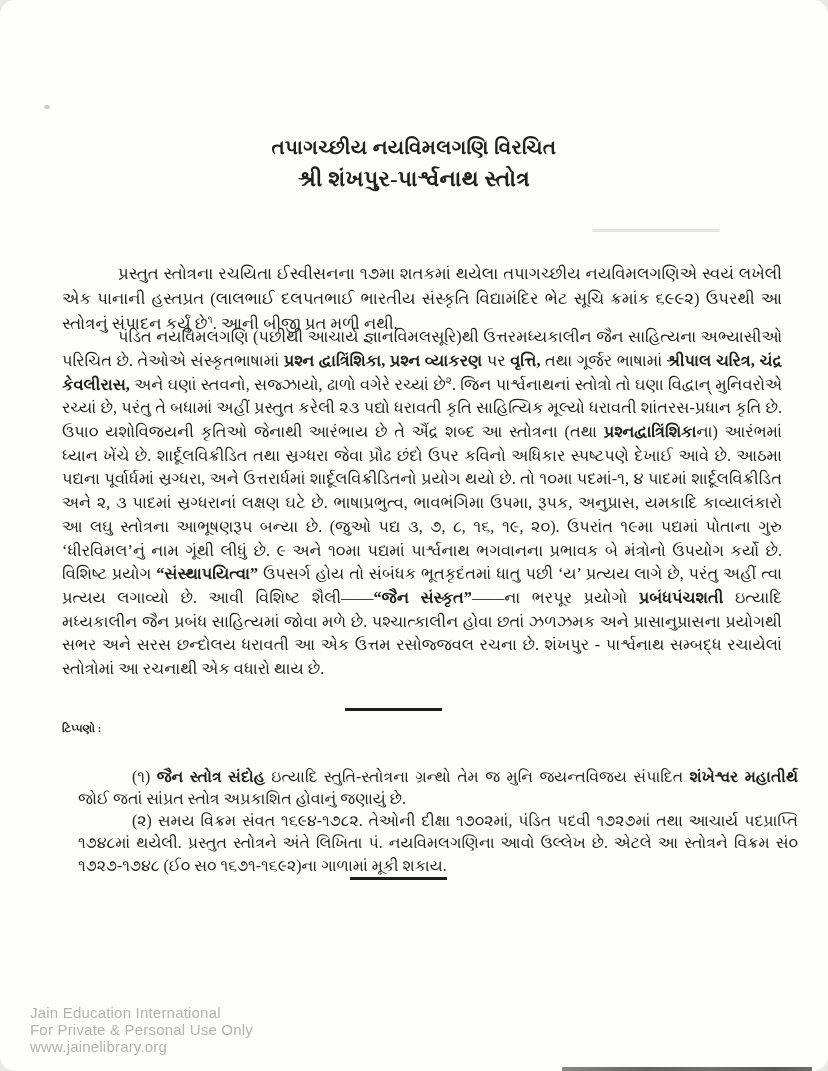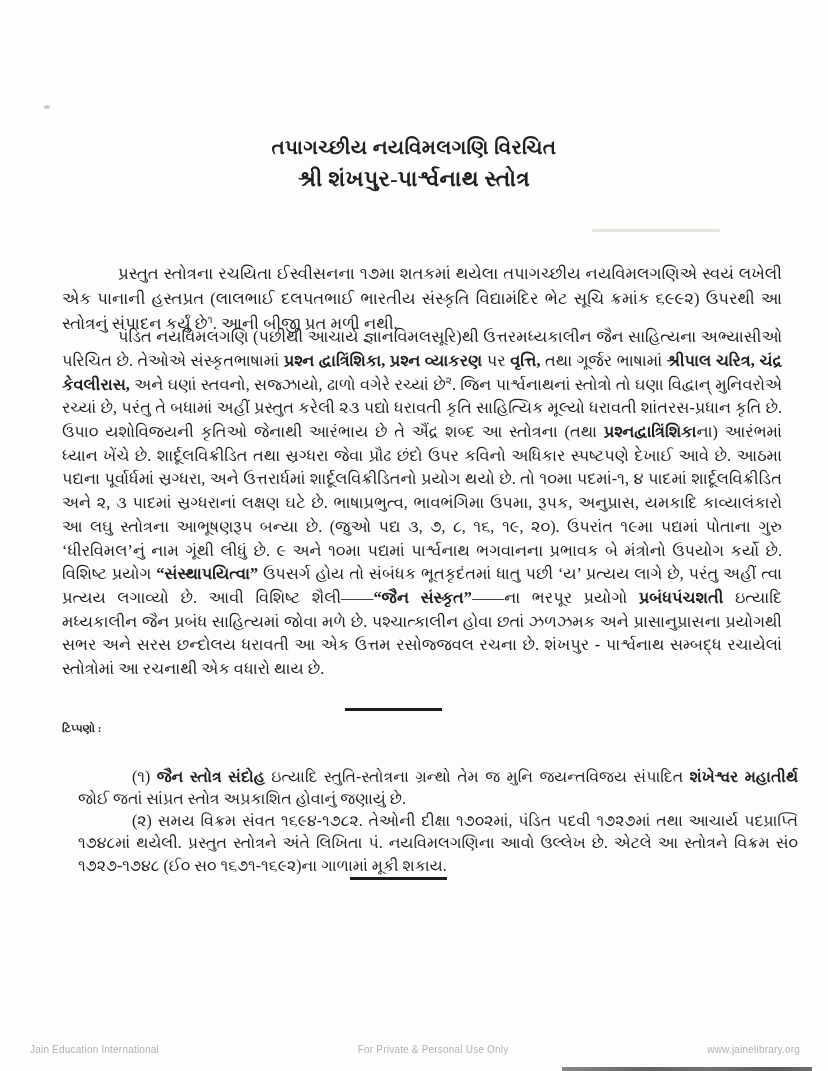--- a/index.html
+++ b/index.html
@@ -9,20 +9,21 @@
   }
   .page {
     position: relative;
     width: 828px;
     height: 1071px;
     margin: 0 auto;
     background: #fdfdfc;
     overflow: hidden;
     font-family: "Liberation Serif", "DejaVu Serif", serif;
     color: #222120;
+    border-radius: 15px;
   }
   .title-line-1 {
     position: absolute;
     top: 136px;
     left: 62px;
     width: 704px;
     text-align: center;
     font-size: 20px;
     font-weight: bold;
     letter-spacing: 0.3px;
@@ -97,23 +98,24 @@
   .note-2 { top: 794px; }
   .page-footer {
     position: absolute;
     left: 30px;
     right: 28px;
     bottom: 16px;
     display: flex;
     justify-content: space-between;
     align-items: baseline;
     font-family: "Liberation Sans", "DejaVu Sans", sans-serif;
-    font-size: 10px;
+    font-size: 15px;
     color: #b3b2b0;
     letter-spacing: 0.2px;
+    flex-direction: column;
   }
   .scan-speck {
     position: absolute;
     top: 105px;
     left: 44px;
     width: 6px;
     height: 4px;
     border-radius: 50%;
     background: #a8a6a2;
     opacity: 0.55;

